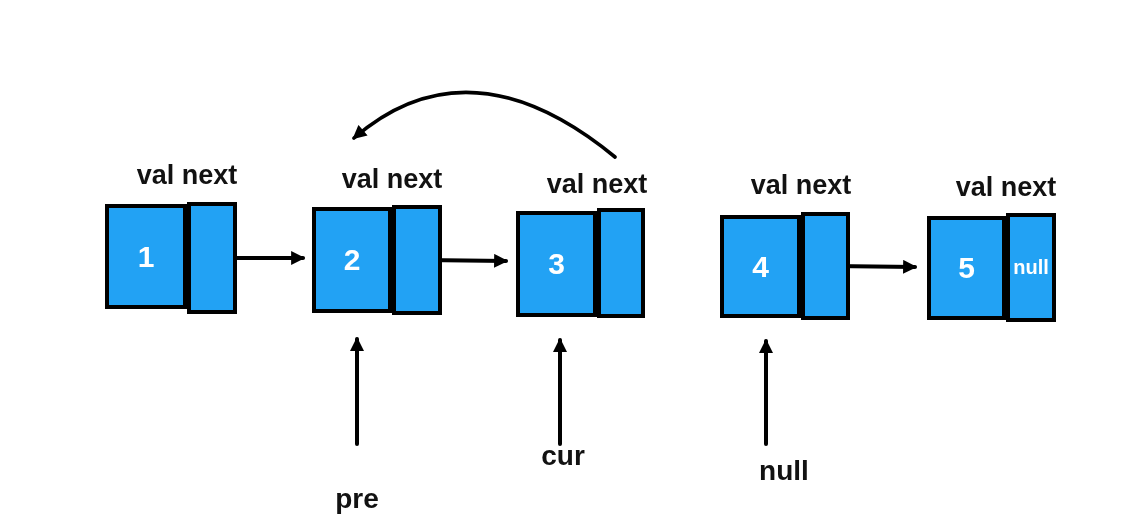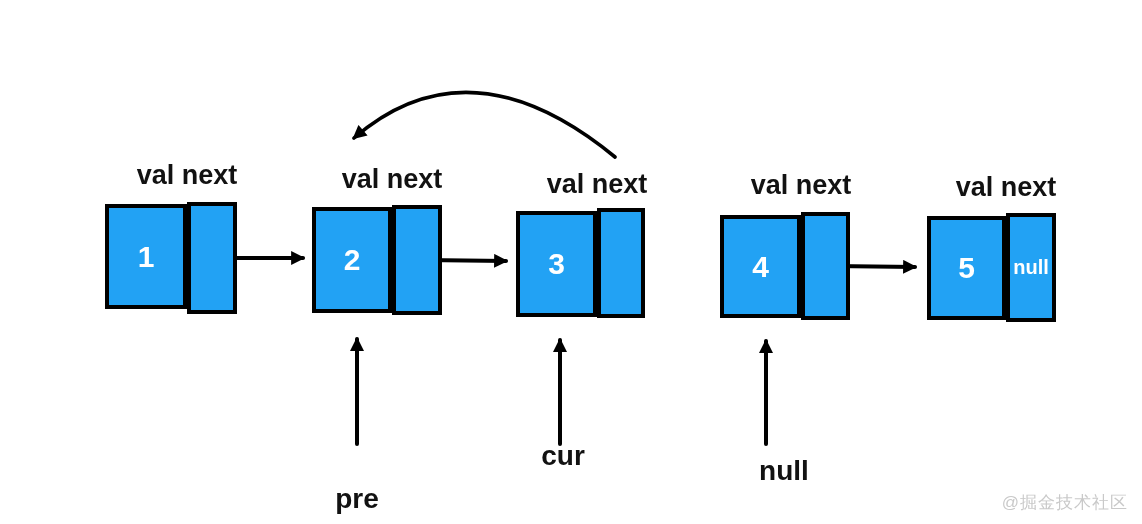--- a/index.html
+++ b/index.html
@@ -120,15 +120,14 @@
   <div>
     <div class="node-header" style="left:1006px; top:173px">val next</div>
     <div class="box val-cell" style="left:927px; top:216px; width:79px; height:104px">5</div>
     <div class="box next-cell" style="left:1006px; top:213px; width:50px; height:109px">null</div>
   </div>
 
   <div class="pointer-label" style="left:357px; top:484px">pre</div>
   <div class="pointer-label" style="left:563px; top:441px">cur</div>
   <div class="pointer-label" style="left:784px; top:456px">null</div>
 
-  <div class="watermark">@掘金技术社区</div>
 
 </div>
 
 </body></html>

